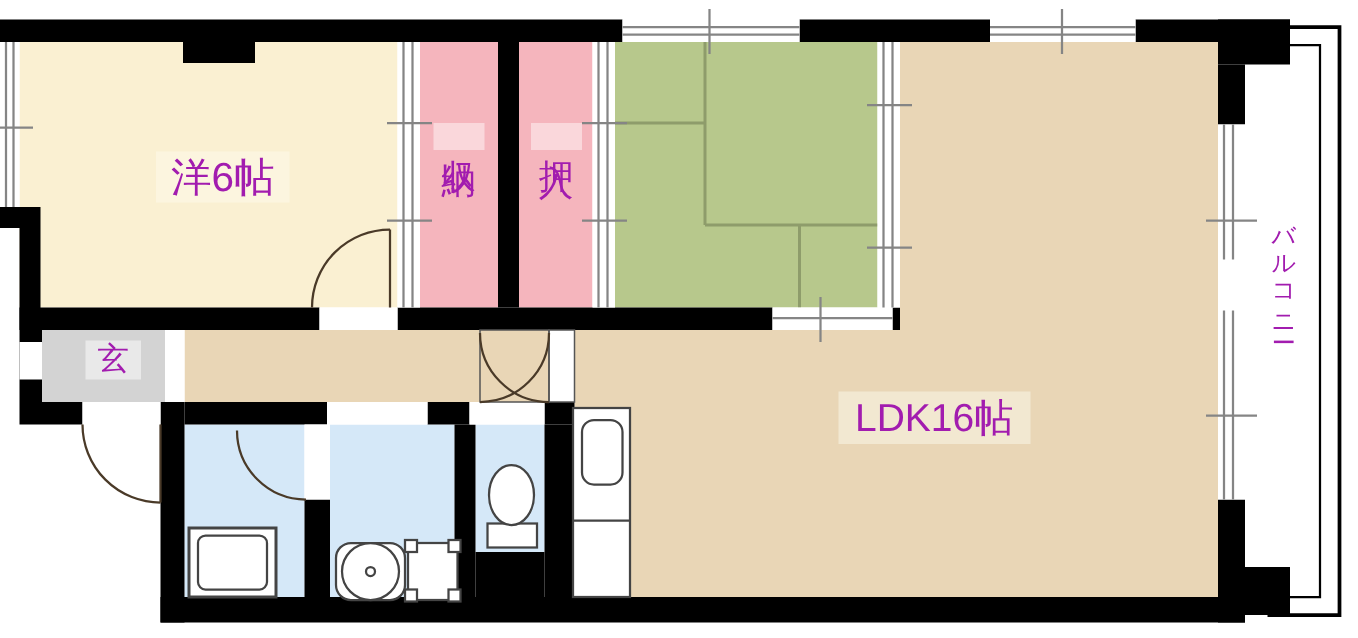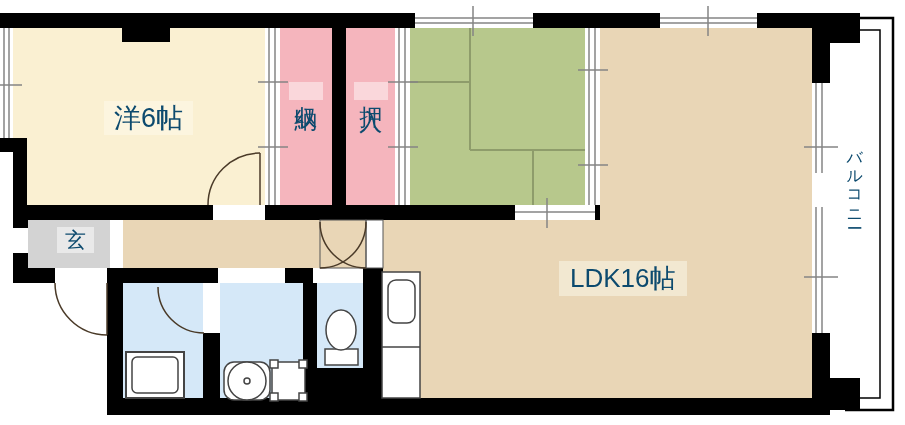--- a/index.html
+++ b/index.html
@@ -6,21 +6,21 @@
   #plan{
     position:relative;
     width:905px;height:425px;
     background:#ffffff;
     font-family:"Liberation Sans","DejaVu Sans",sans-serif;
     overflow:hidden;
   }
   #plan svg{position:absolute;left:0;top:0;}
   .room-label{
     position:absolute;
-    color:#0c4a6e;
+    color:#a21caf;
     line-height:1.05;
     white-space:nowrap;
     z-index:5;
   }
   .vertical{
     writing-mode:vertical-rl;
     text-orientation:upright;
   }
   .lbl-western{left:104px;top:101px;font-size:27px;padding:3px 10px;}
   .lbl-storage{left:289px;top:82px;font-size:23px;padding:6px 5px;letter-spacing:3px;}

